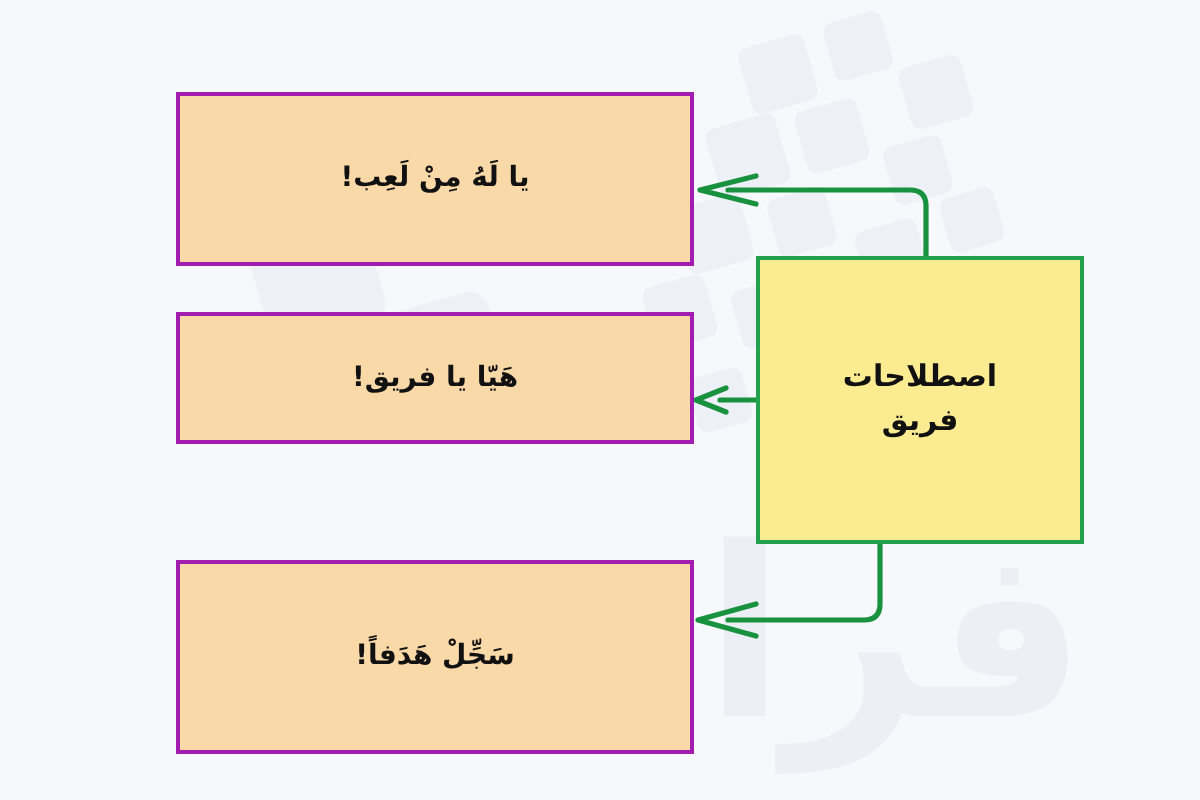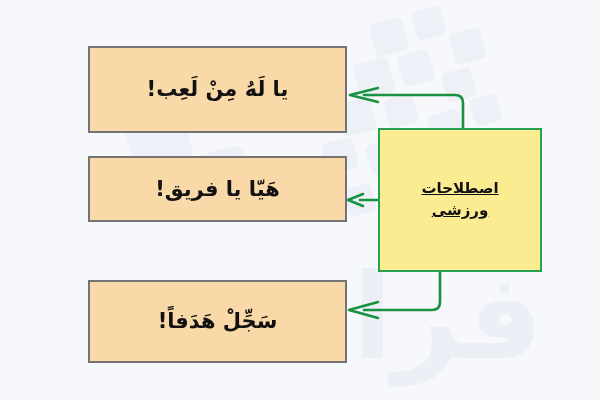--- a/index.html
+++ b/index.html
@@ -62,40 +62,40 @@
     align-items: center;
     justify-content: center;
     text-align: center;
     direction: rtl;
     color: #111111;
     font-weight: bold;
     line-height: 1.45;
   }
   .node-term {
     background: #fad9a8;
-    border: 2px solid #737373;
-    font-size: 21px;
+    border: 2px solid #a21caf;
+    font-size: 14px;
     letter-spacing: 0px;
   }
   .node-topic {
     background: #fbeb91;
     border: 2px solid #24a14e;
     font-size: 15px;
   }
   .node-topic .topic-lines {
     display: block;
   }
   .node-topic .topic-lines span {
     display: block;
   }
 
   #box-term-1 { left: 88px;  top: 46px;  width: 259px; height: 87px; }
   #box-term-2 { left: 88px;  top: 156px; width: 259px; height: 66px; }
-  #box-term-3 { left: 88px;  top: 280px; width: 259px; height: 83px; }
-  #box-topic  { left: 378px; top: 128px; width: 164px; height: 144px; text-decoration: underline; }
+  #box-term-3 { left: 88px;  top: 280px; width: 259px; height: 97px; }
+  #box-topic  { left: 378px; top: 128px; width: 164px; height: 144px; }
 </style>
 </head>
 <body>
 
 <div id="stage">
 
   <div id="watermark">
     <div class="wm-tile" style="left:372px; top:20px; width:34px; height:34px; transform:rotate(-16deg);"></div>
     <div class="wm-tile" style="left:414px; top:8px;  width:30px; height:30px; transform:rotate(-16deg);"></div>
     <div class="wm-tile" style="left:452px; top:30px; width:32px; height:32px; transform:rotate(-16deg);"></div>
@@ -142,17 +142,17 @@
     <span>هَيّا يا فريق!</span>
   </div>
 
   <div class="node node-term" id="box-term-3">
     <span>سَجِّلْ هَدَفاً!</span>
   </div>
 
   <div class="node node-topic" id="box-topic">
     <span class="topic-lines">
       <span>اصطلاحات</span>
-      <span>ورزشی</span>
+      <span>فريق</span>
     </span>
   </div>
 
 </div>
 
 </body></html>

